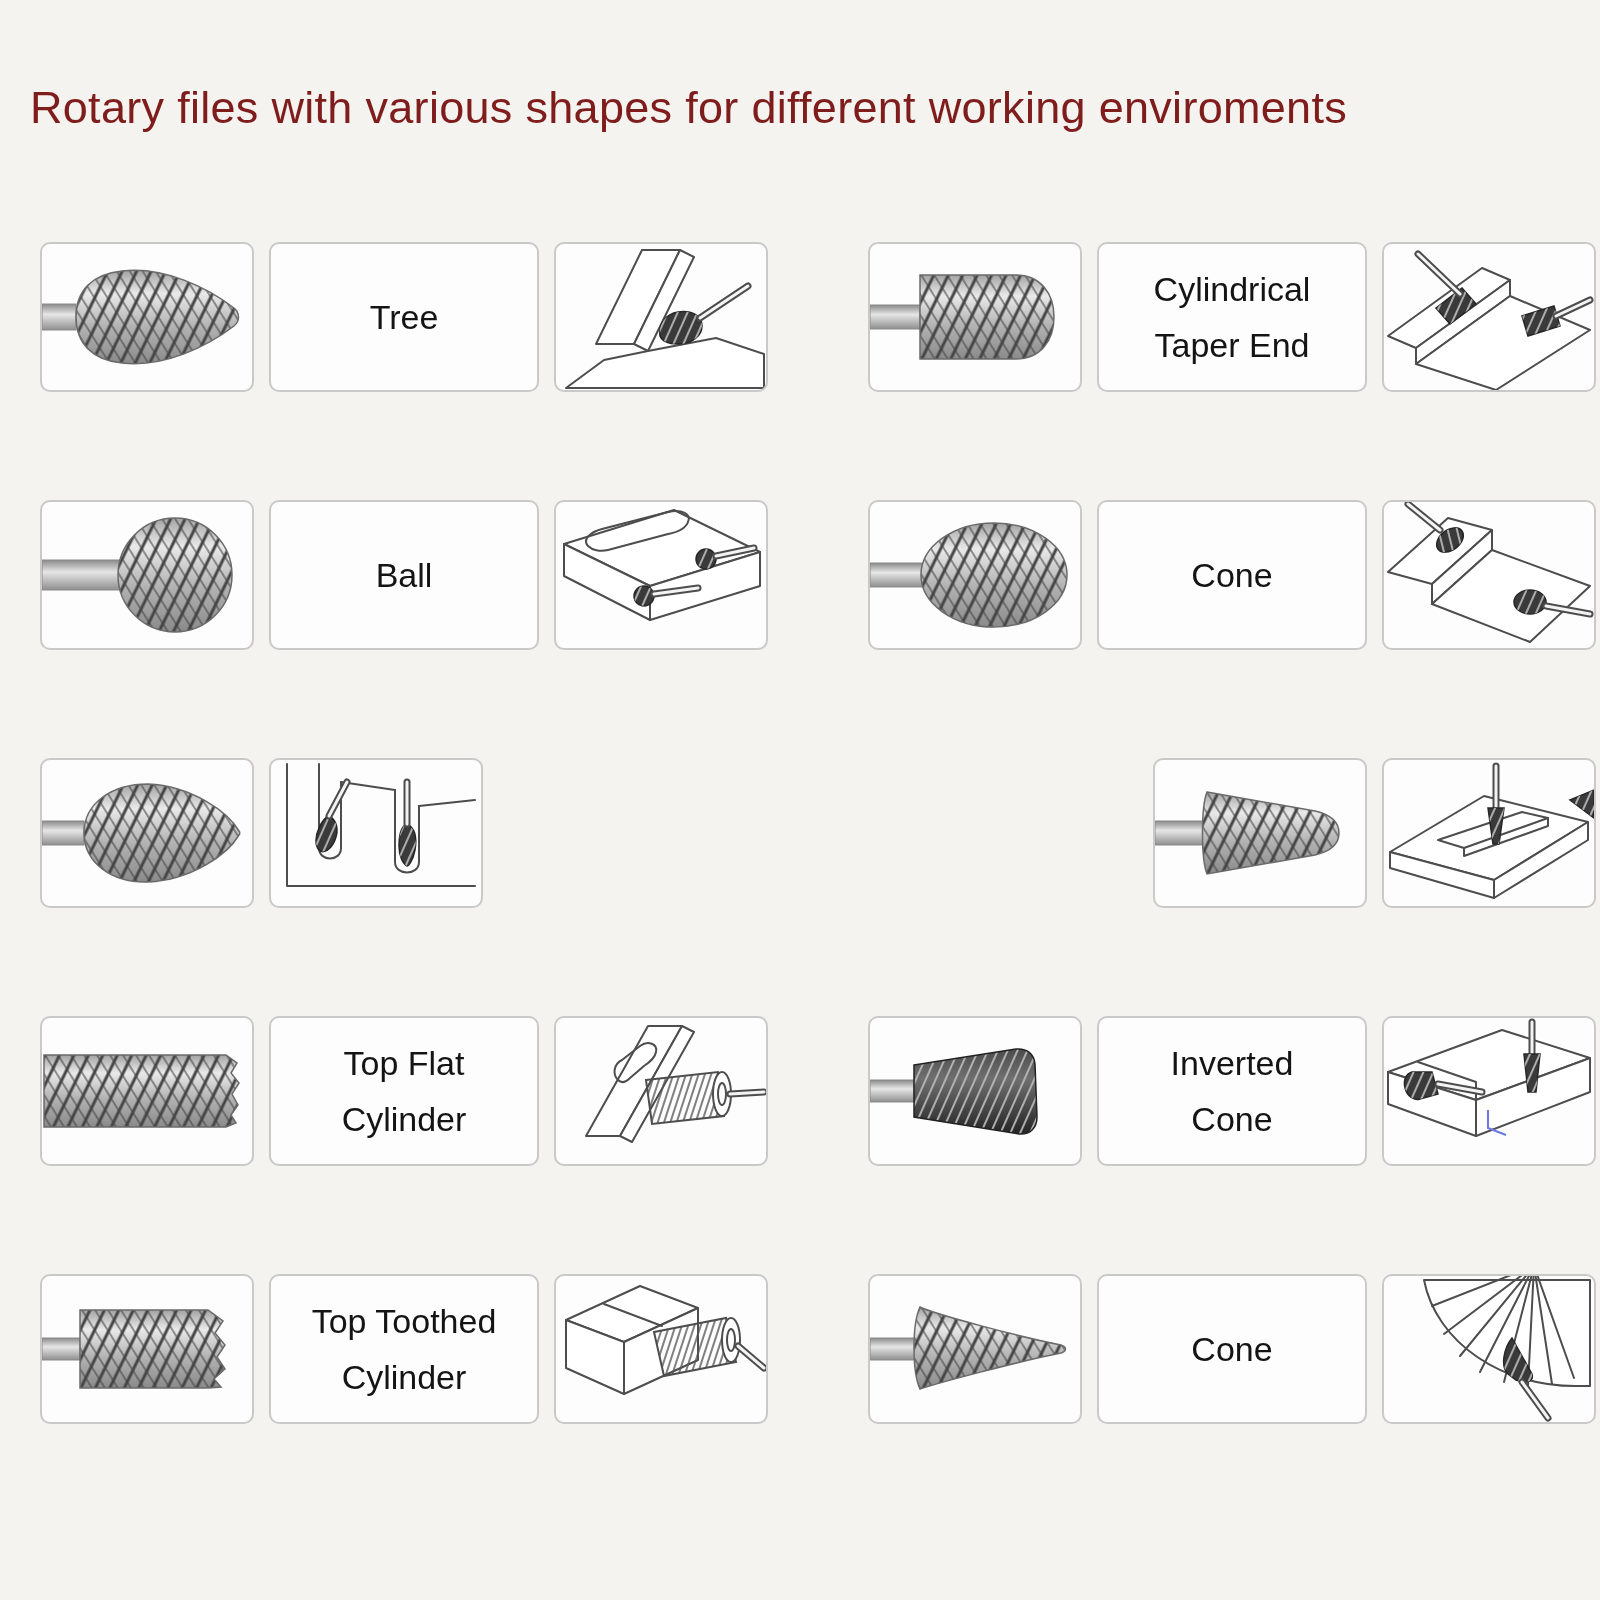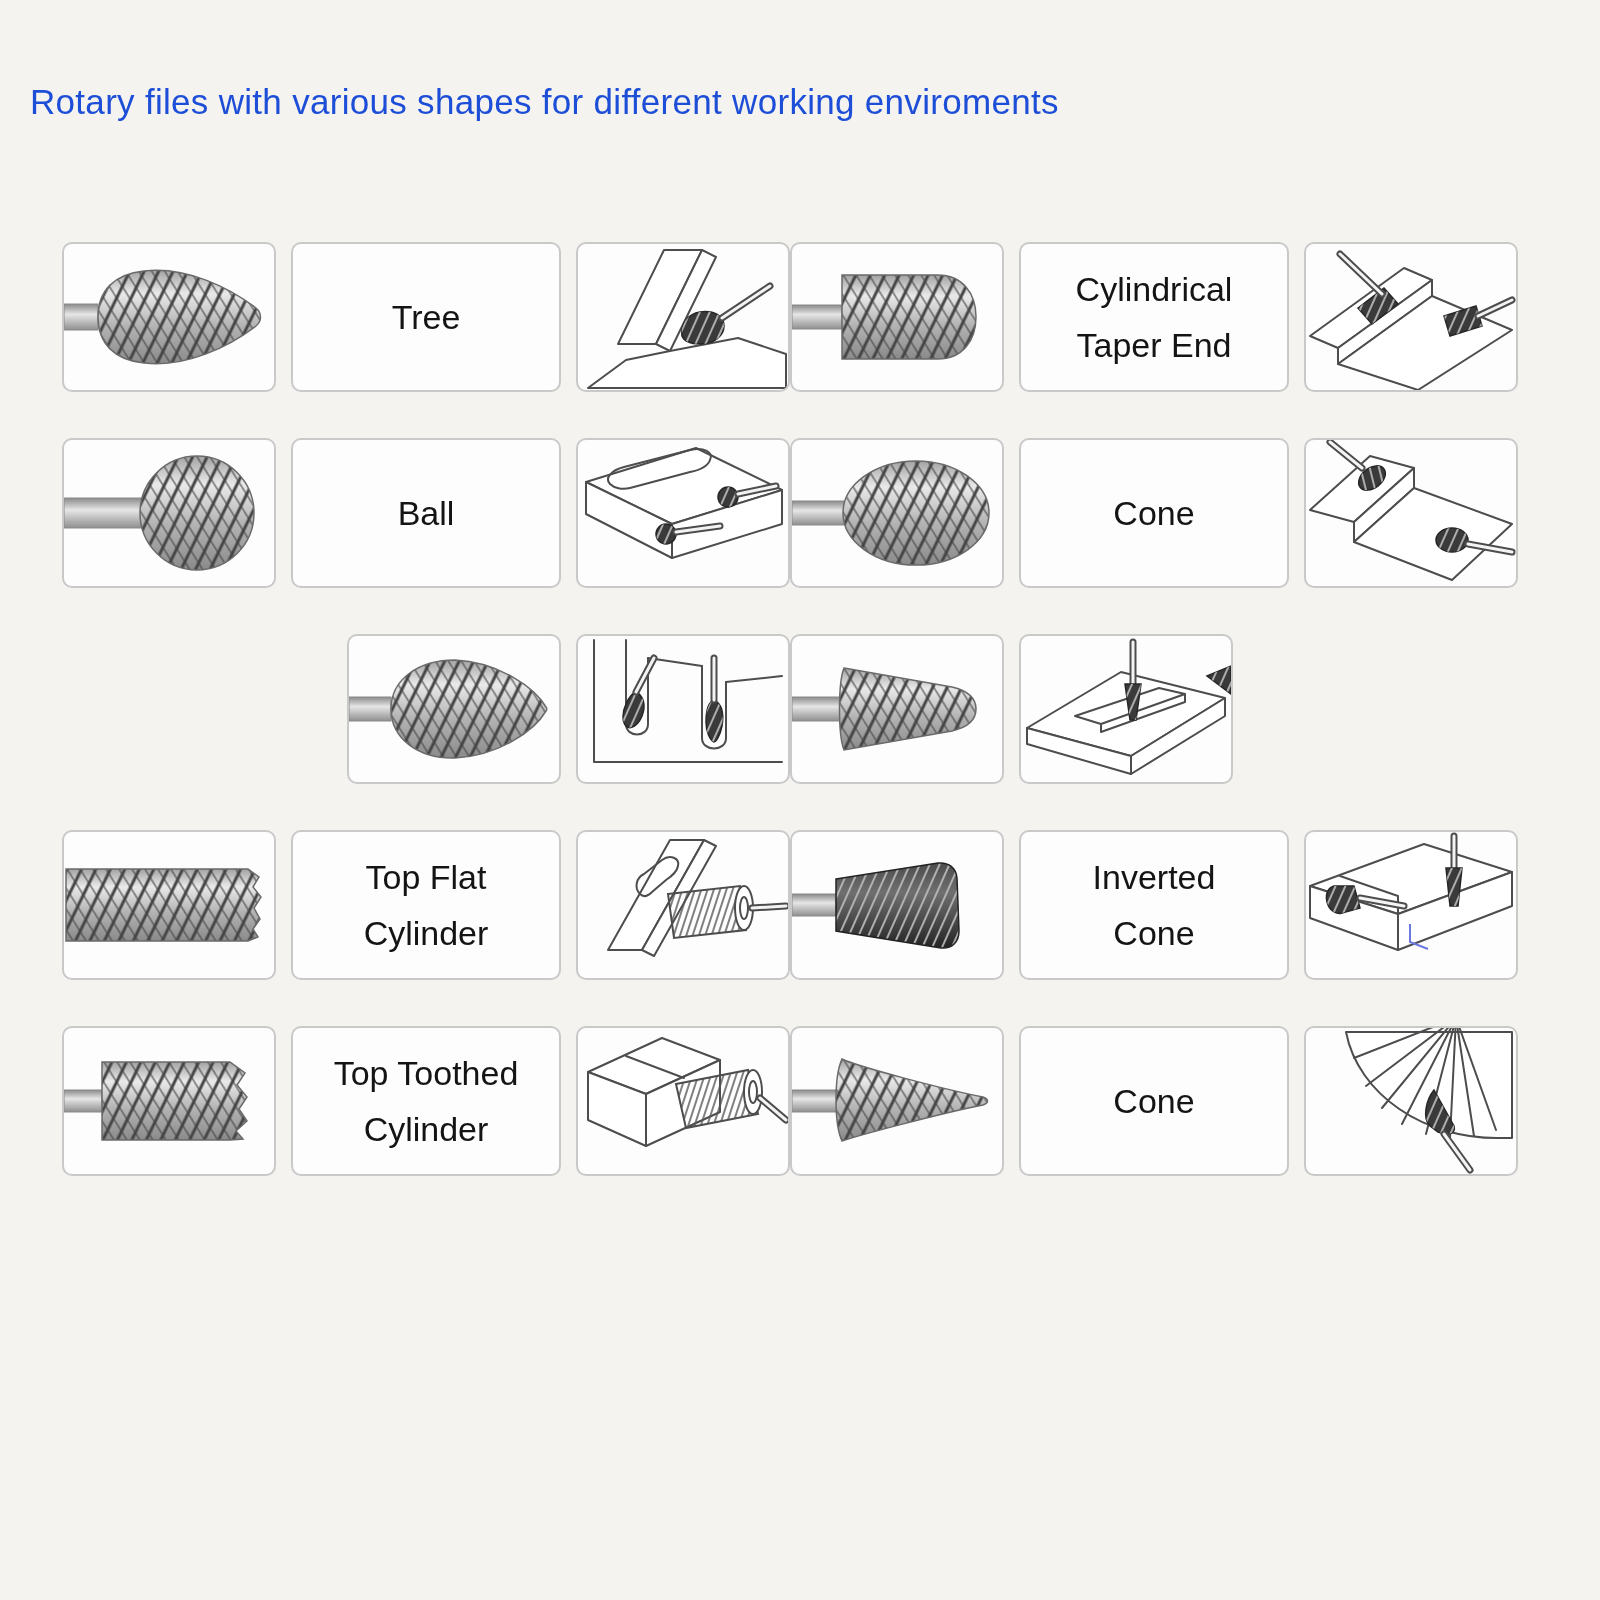--- a/index.html
+++ b/index.html
@@ -3,26 +3,26 @@
 <meta charset="utf-8">
 <style>
   html,body{margin:0;padding:0}
   body{
     width:1600px;height:1600px;position:relative;overflow:hidden;
     background:#f4f3ef;
     font-family:"Liberation Sans",sans-serif;
   }
   .title{
     position:absolute;left:30px;top:82px;
-    font-size:35px;font-weight:400;color:#1d4ed8;
+    font-size:45px;font-weight:400;color:#7f1d1d;
     white-space:nowrap;letter-spacing:.3px;
   }
   .rows{
-    position:absolute;left:12px;top:242px;width:1556px;
-    display:flex;flex-direction:column;gap:46px;align-items:center;
+    position:absolute;left:40px;top:242px;width:1556px;
+    display:flex;flex-direction:column;gap:108px;
   }
   .row{display:flex;justify-content:space-between}
   .group{display:flex;gap:15px}
   .box{
     height:150px;background:#fdfdfd;
     border:2px solid #c9c9c9;border-radius:10px;
     box-sizing:border-box;overflow:hidden;
   }
   .photo,.drawing{width:214px}
   .labelbox{

